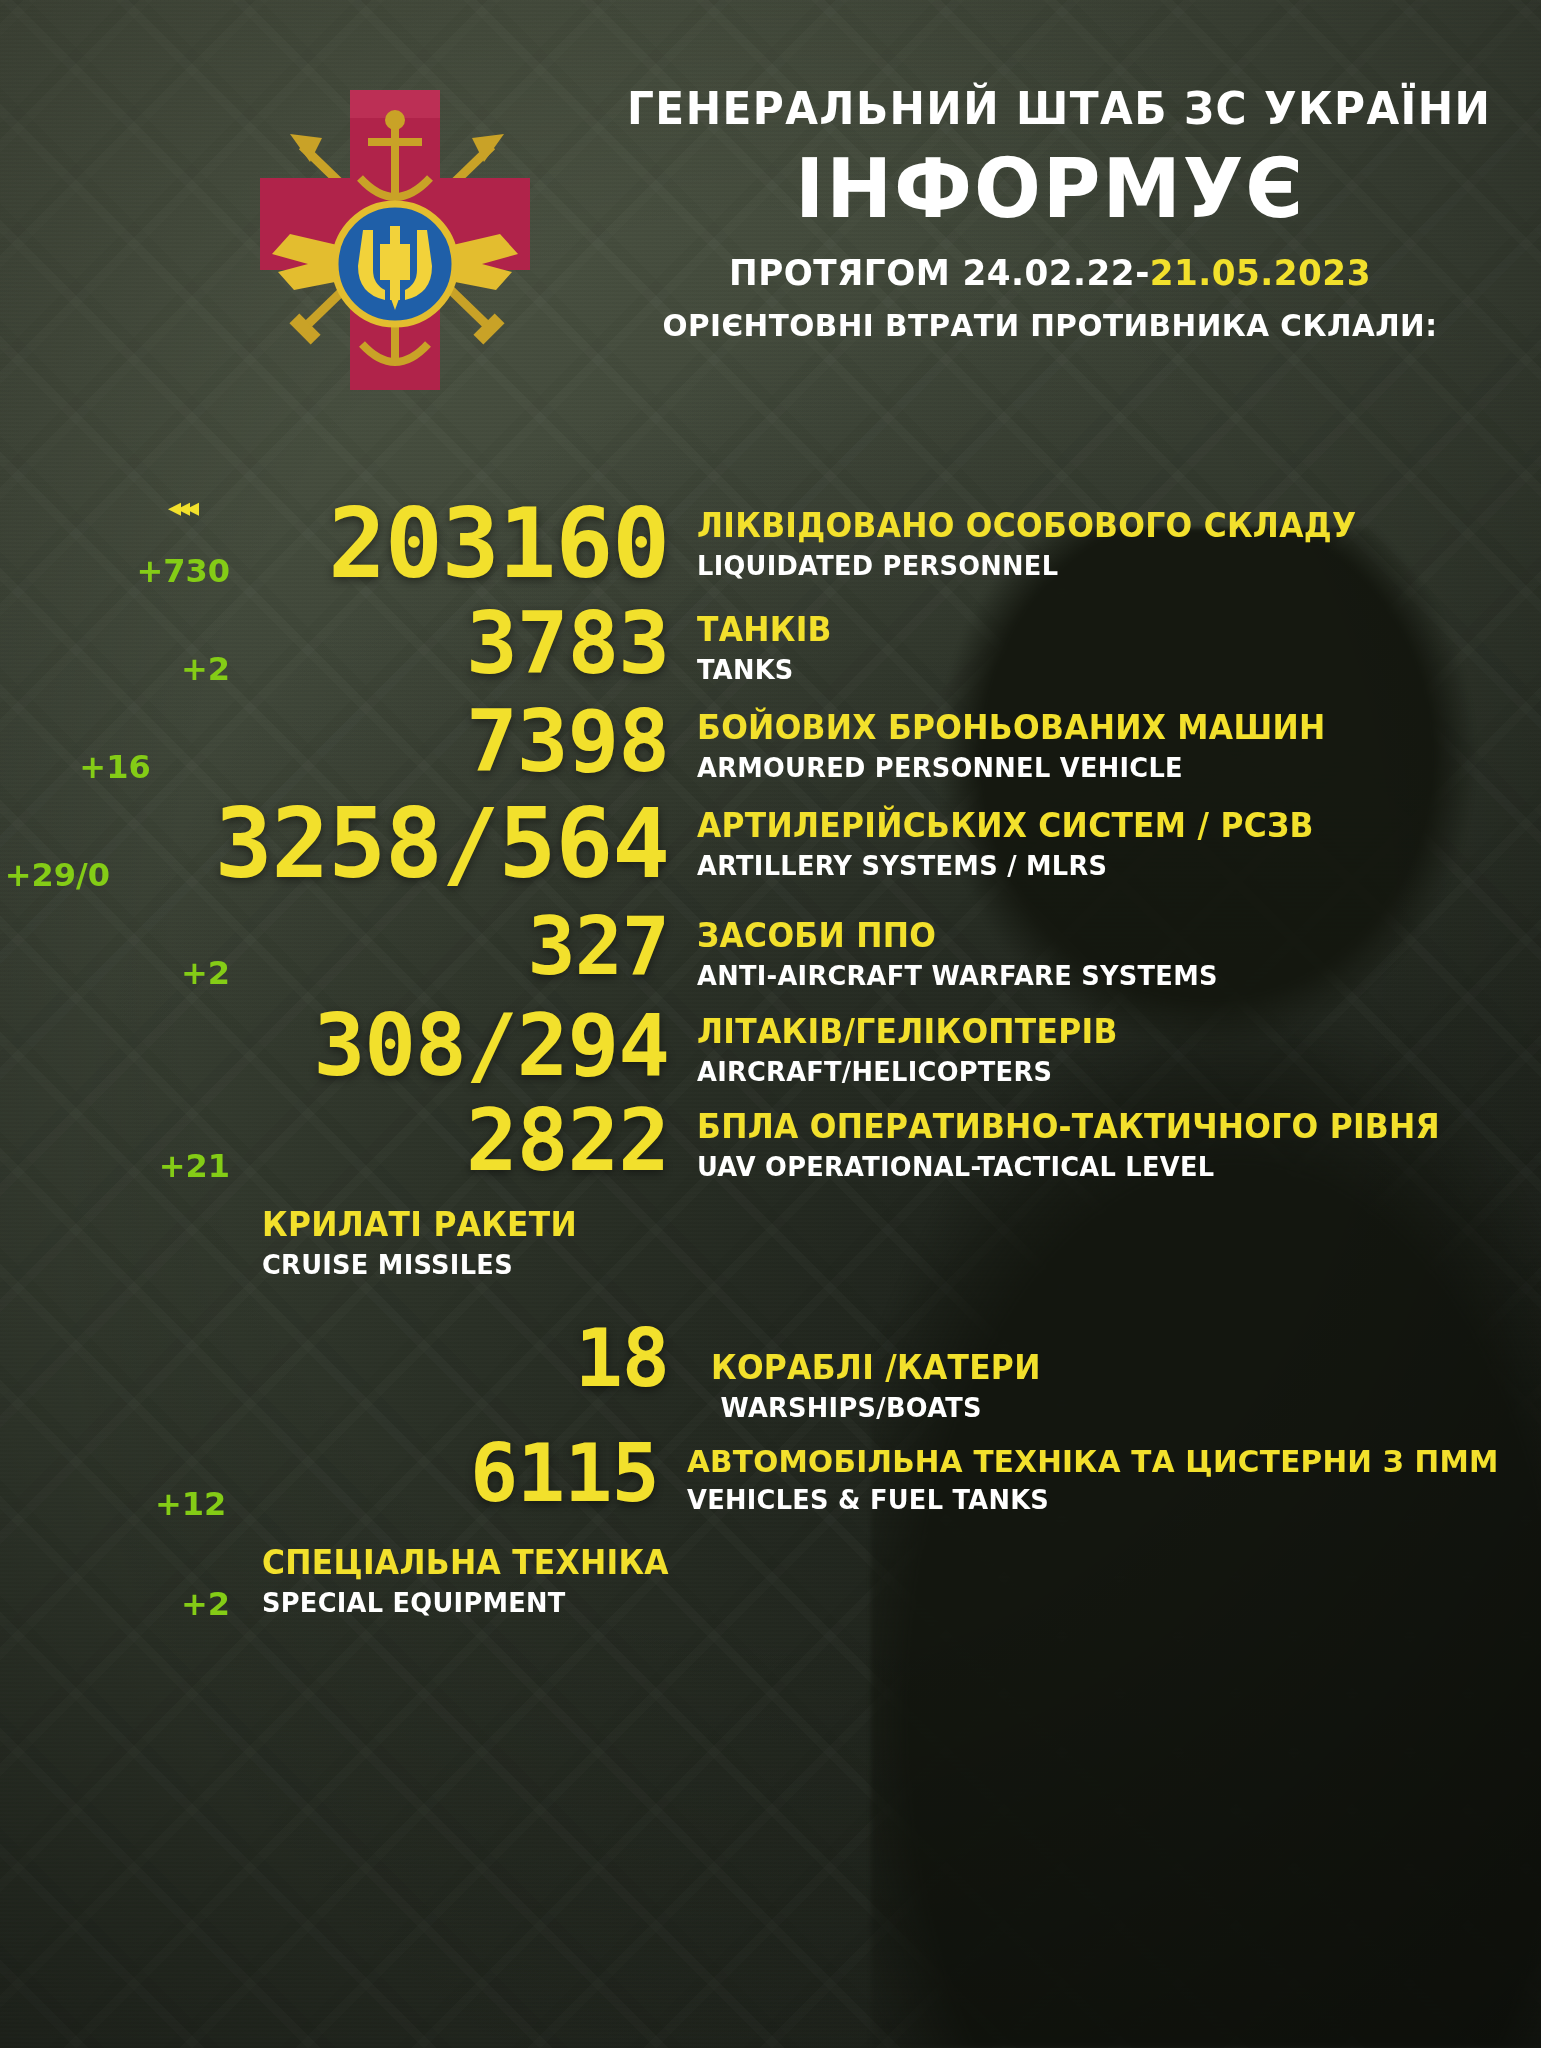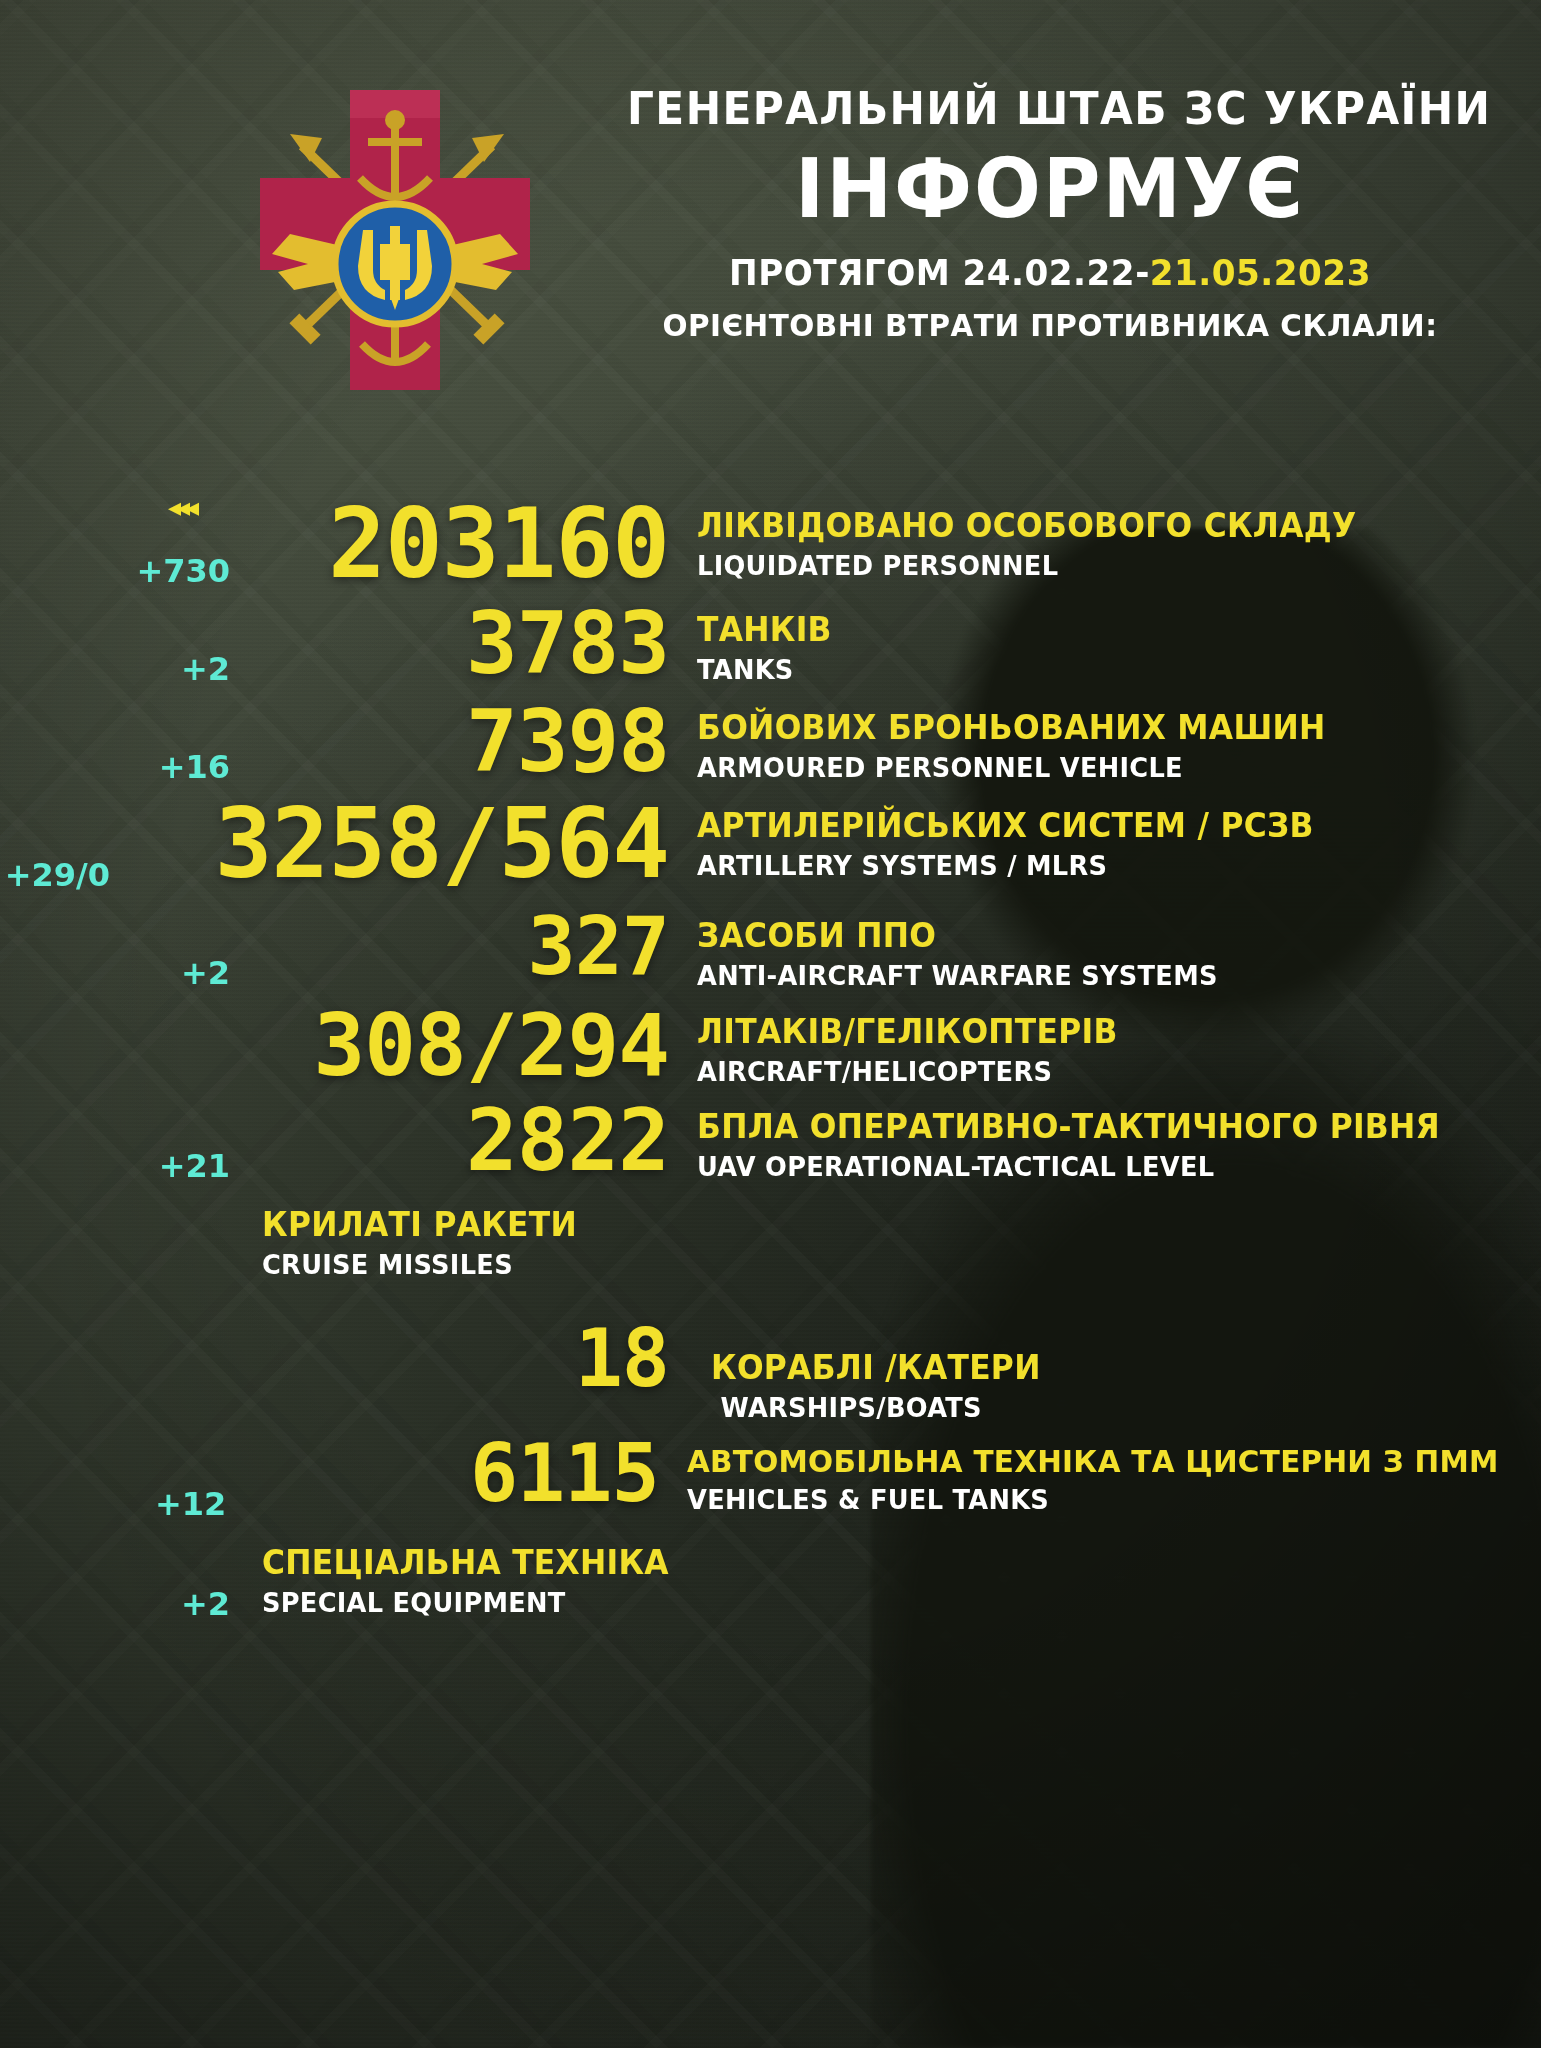--- a/index.html
+++ b/index.html
@@ -137,21 +137,21 @@
   .row {
     position: relative;
     display: flex;
     align-items: flex-start;
     margin-bottom: 4px;
   }
   .delta-col {
     width: 240px;
     text-align: right;
     padding-right: 10px;
-    color: #5eead4;
+    color: #84cc16;
     font-family: "DejaVu Sans", sans-serif;
     font-weight: 700;
     font-size: 32px;
     box-sizing: border-box;
   }
   .num-col {
     width: 435px;
     text-align: right;
     color: #f2e02c;
     font-family: "DejaVu Sans Mono", monospace;
@@ -301,21 +301,21 @@
     <div class="row" style="margin-top:14px;">
       <div class="delta-col" style="padding-top:46px;">+2</div>
       <div class="num-col size-lg">3783</div>
       <div class="label-col">
         <div class="label-ua">ТАНКІВ</div>
         <div class="label-en">TANKS</div>
       </div>
     </div>
 
     <div class="row" style="margin-top:14px;">
-      <div class="delta-col" style="padding-top:46px;">+16</div>
+      <div class="delta-col" style="padding-top:46px;text-align:center;">+16</div>
       <div class="num-col size-lg">7398</div>
       <div class="label-col">
         <div class="label-ua">БОЙОВИХ БРОНЬОВАНИХ МАШИН</div>
         <div class="label-en">ARMOURED PERSONNEL VEHICLE</div>
       </div>
     </div>
 
     <div class="row" style="margin-top:14px;">
       <div class="delta-col" style="padding-top:56px;padding-right:0;width:110px;">+29/0</div>
       <div class="num-col size-xl" style="width:565px;">3258/564</div>

